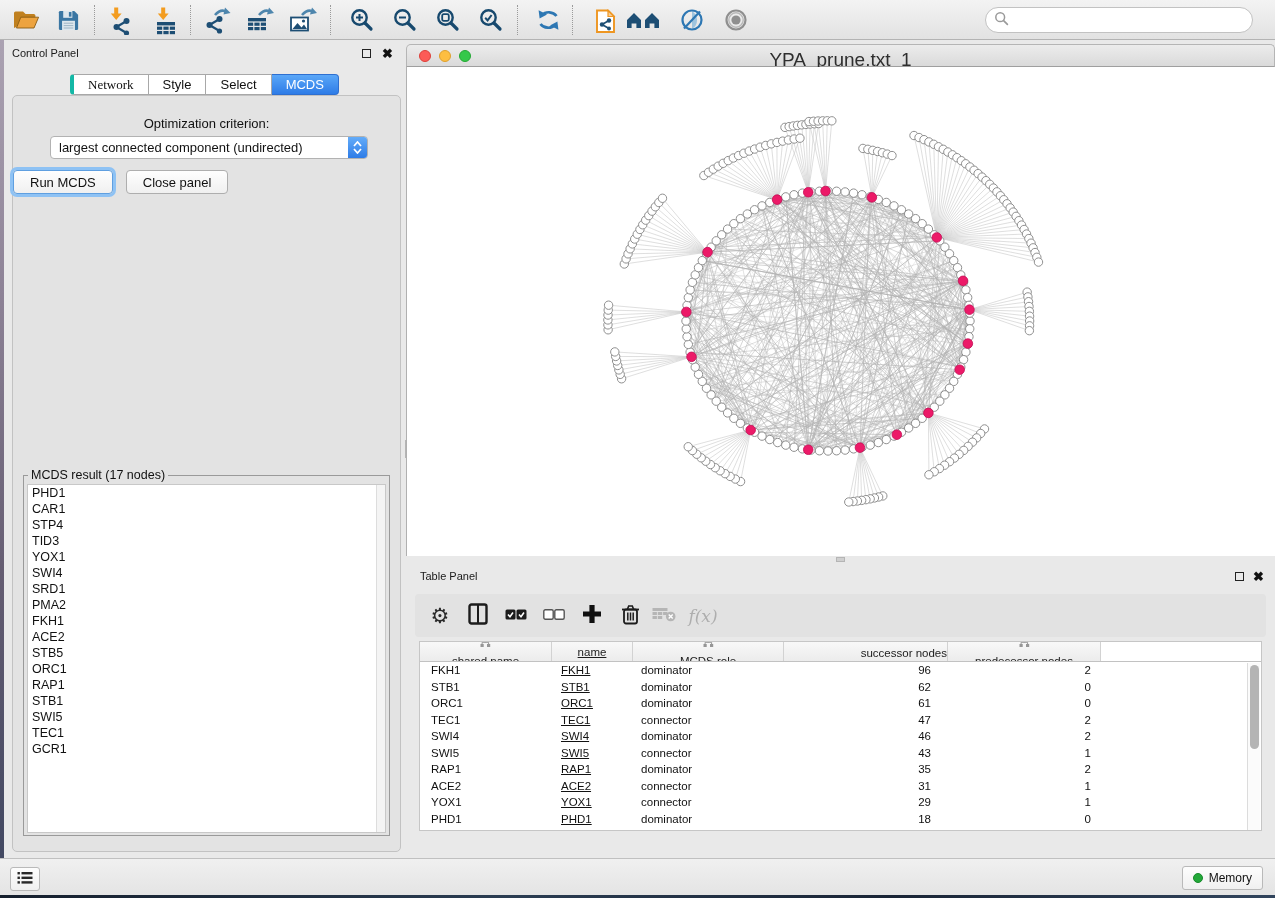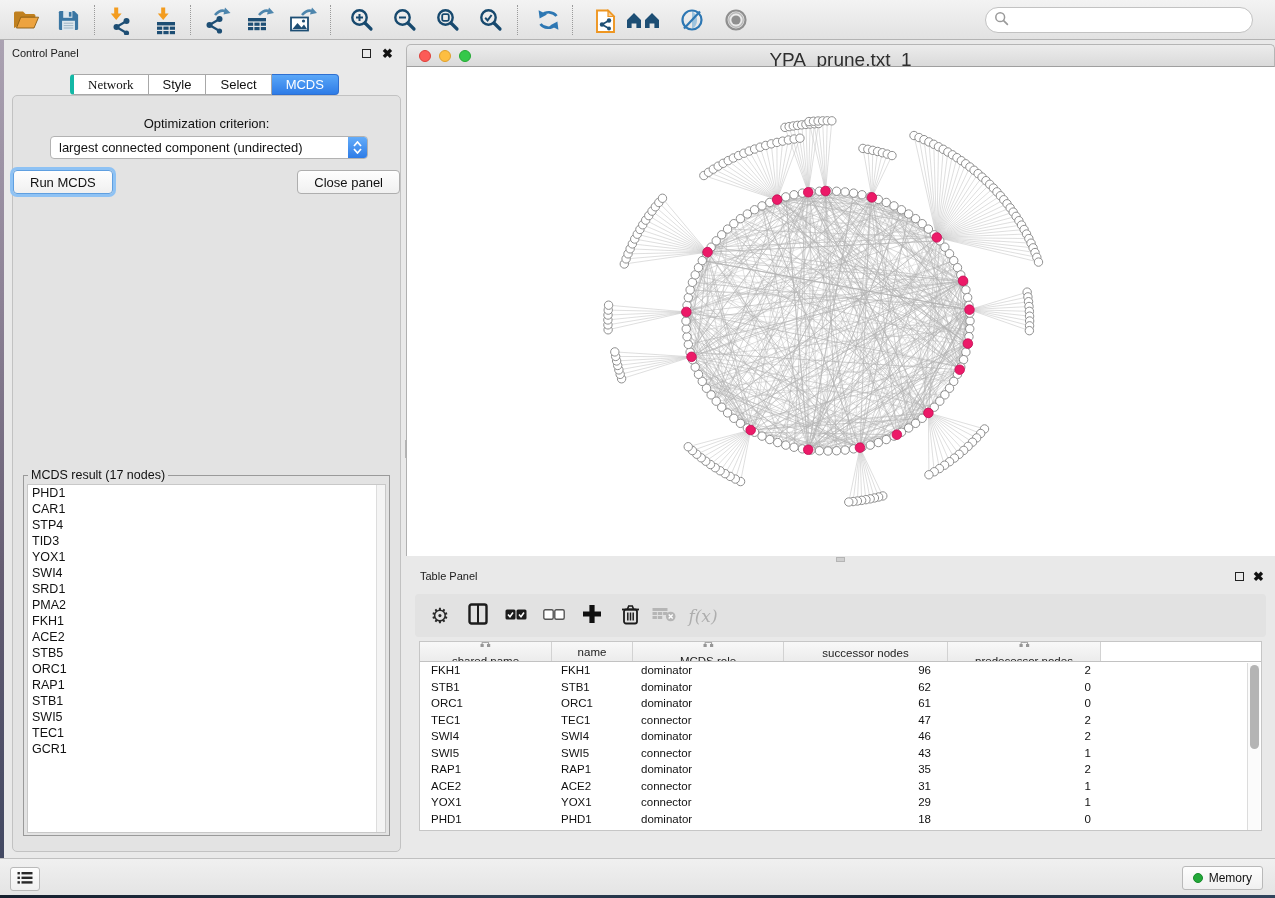--- a/index.html
+++ b/index.html
@@ -41,21 +41,21 @@
   .tab.active { background:linear-gradient(#5aa7f8,#2e7ce7); border-color:#2e6fd0; color:#fff; }
   .cp-content { position:absolute; left:8px; top:55px; width:389px; height:757px;
     background:#e3e3e3; border:1px solid #c2c2c2; border-radius:5px; }
   .opt-label { position:absolute; left:0; top:20px; width:100%; text-align:center; font-size:13px; color:#111; }
   .cp-select { position:absolute; left:37px; top:40px; width:318px; height:23px; background:#fff;
     border:1px solid #b2b2b2; border-radius:4px; display:flex; align-items:center; cursor:pointer; }
   .cp-select .val { flex:1; font-size:13px; color:#111; padding-left:8px; white-space:nowrap; }
   .stepper { width:19px; height:21px; border-radius:0 3px 3px 0; background:linear-gradient(#63acf9,#2e7ce7);
     display:flex; flex-direction:column; align-items:center; justify-content:center; gap:1px; }
   .stepper svg { display:block; }
-  .cp-buttons { position:absolute; left:0; top:74px; width:100%; display:flex; justify-content:space-between; gap:6px; }
+  .cp-buttons { position:absolute; left:0; top:74px; width:100%; display:flex; justify-content:flex-start; gap:13px; }
   .btn { height:24px; padding:0 16px; background:linear-gradient(#fefefe,#f0f0f0); border:1px solid #aeaeae;
     border-radius:4px; font-size:13px; color:#111; cursor:pointer; font-family:"Liberation Sans",sans-serif;}
   .btn.focused { box-shadow:0 0 0 3px #8ec2f4; border-color:#5f9fe0; }
   .mcds-box { position:absolute; left:10px; top:372px; width:367px; height:368px;
     border:1px solid #9a9a9a; background:#e3e3e3; }
   .mcds-box legend { font-size:12.5px; color:#111; margin-left:4px; padding:0 3px; }
   .mcds-list { position:absolute; left:3px; top:2px; width:359px; height:349px; background:#fff;
     border:1px solid #c8c8c8; overflow:hidden; }
   .mcds-item { font-size:12.5px; color:#111; line-height:16px; padding-left:4px; cursor:default; }
   .mcds-sb { position:absolute; right:0px; top:0px; width:9px; height:100%; background:#f4f4f4;
@@ -96,21 +96,21 @@
   .tgrid { position:absolute; left:13px; top:78px; width:843px; height:190px; background:#fff;
     border:1px solid #c6c6c6; overflow:hidden; }
   .thead { display:flex; height:20px; border-bottom:1px solid #c2c2c2; }
   .th { background:linear-gradient(#f8f8f8,#ececec); border-right:1px solid #d2d2d2;
     display:flex; align-items:center; justify-content:center; gap:5px; font-size:11.5px; color:#1c1c1c;
     cursor:pointer; overflow:hidden;flex-direction:column; }
   .th svg { flex:none; }
   .sort-arrow { font-size:10px; color:#444; margin-left:2px; }
   .trow { display:flex; height:16.5px; align-items:center; cursor:default; }
   .td { font-size:11.5px; color:#111; white-space:nowrap; overflow:hidden; }
-  .col0 { width:132px; } .col1 { width:81px; } .col2 { width:151px; } .col3 { width:164px; } .col4 { width:153px; }
+  .col0 { width:132px; } .col1 { width:81px;text-decoration:underline; } .col2 { width:151px; } .col3 { width:164px;align-items:flex-end; } .col4 { width:153px; }
   .td.col0 { padding-left:11px; } .td.col1 { padding-left:9px; } .td.col2 { padding-left:8px; }
   .td.col3 { text-align:right; padding-right:17px; } .td.col4 { text-align:right; padding-right:10px; }
   .tgrid-sb { position:absolute; right:1px; top:21px; width:13px; height:168px; background:#fbfbfb;
     border-left:1px solid #dcdcdc; }
   .tgrid-sb .thumb { position:absolute; left:2px; top:2px; width:9px; height:84px;
     background:#b4b4b4; border-radius:4.5px; }
   .ttabs { position:absolute; left:0; top:270px; width:100%; display:flex; justify-content:center; }
   .ttabs .tab { font-size:12.5px; height:22px; }
 
   

